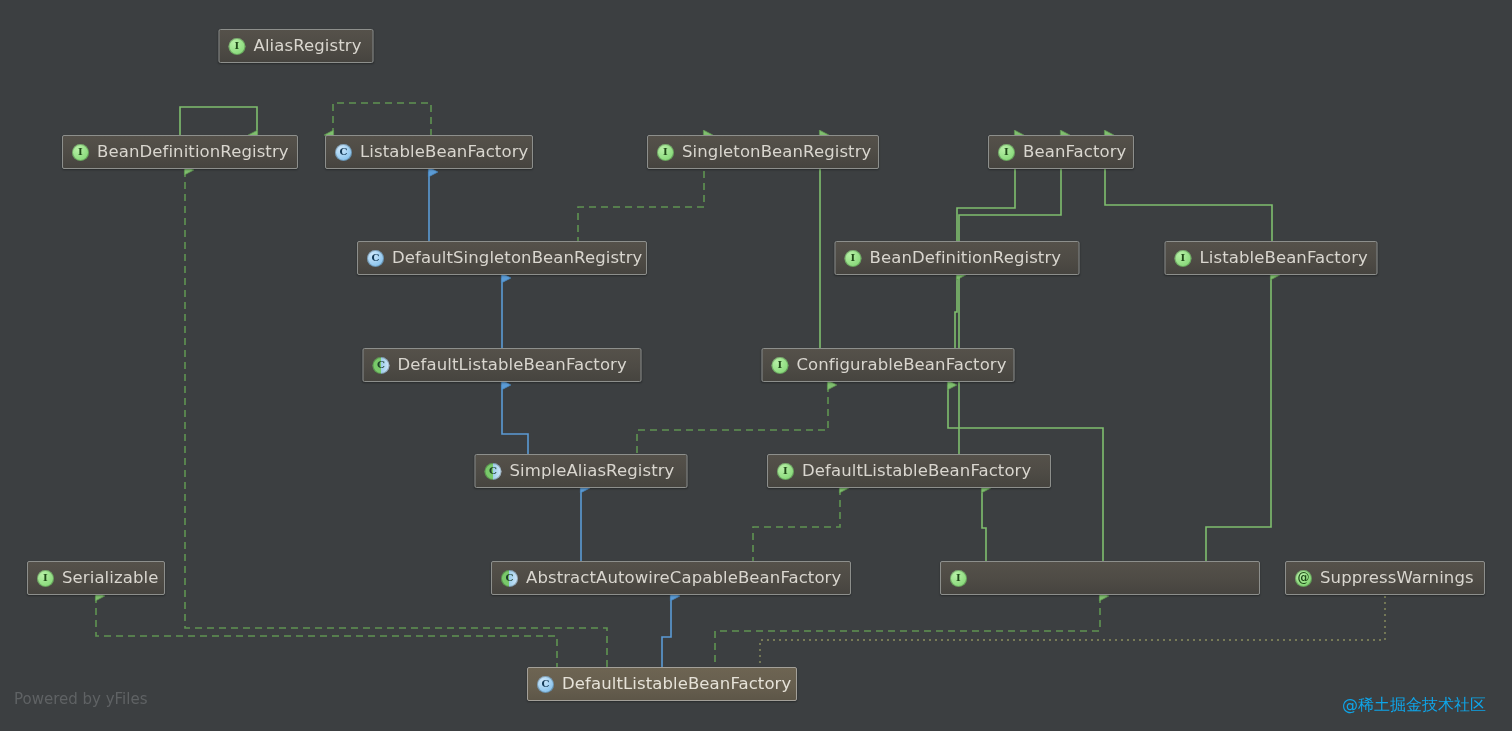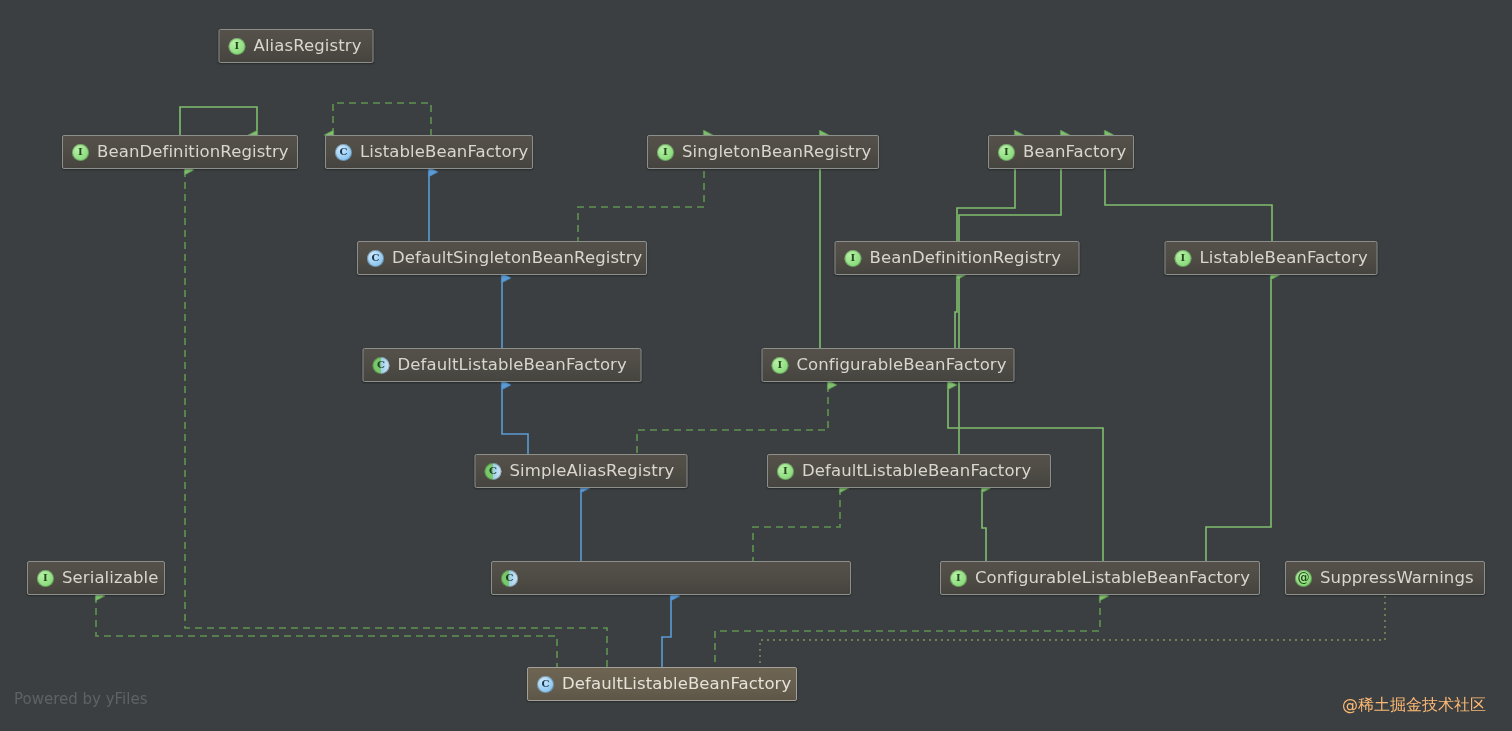--- a/index.html
+++ b/index.html
@@ -59,21 +59,21 @@
 
   .label{line-height:1;}
 
   .watermark{
     position:absolute;
     color:#5f6264;
     font-size:15px;
     user-select:none;
   }
   #yfiles{left:14px;top:699px;transform:translateY(-50%);}
-  #cn-wm{right:26px;top:705px;transform:translateY(-50%);color:#fdba74;font-size:16px;}
+  #cn-wm{right:26px;top:705px;transform:translateY(-50%);color:#0ea5e9;font-size:16px;}
 </style>
 </head>
 <body>
 
 <div id="canvas">
 
   <svg id="edges" viewBox="0 0 1512 731">
     <defs>
       <marker id="arrGreen" markerWidth="11" markerHeight="11" refX="5.5" refY="9.4" orient="auto" markerUnits="userSpaceOnUse">
         <path d="M5.5 0.6 L10.4 10 L0.6 10 Z" fill="#7fbf6e" stroke="#5f9452" stroke-width="0.8"></path>
@@ -195,25 +195,25 @@
     <span class="label">DefaultListableBeanFactory</span>
   </div>
 
   <div class="node" style="left:96px;top:578px;width:138px;">
     <span class="ico iface">I</span>
     <span class="label">Serializable</span>
   </div>
 
   <div class="node" style="left:671px;top:578px;width:360px;">
     <span class="ico abs">C</span>
+    <span class="label">AbstractAutowireCapableBeanFactory</span>
   </div>
 
   <div class="node" style="left:1100px;top:578px;width:320px;">
     <span class="ico iface">I</span>
-    <span class="label">ConfigurableListableBeanFactory</span>
   </div>
 
   <div class="node" style="left:1385px;top:578px;width:200px;">
     <span class="ico anno">@</span>
     <span class="label">SuppressWarnings</span>
   </div>
 
   <div class="node highlight" style="left:662px;top:684px;width:270px;">
     <span class="ico cls">C</span>
     <span class="label">DefaultListableBeanFactory</span>

